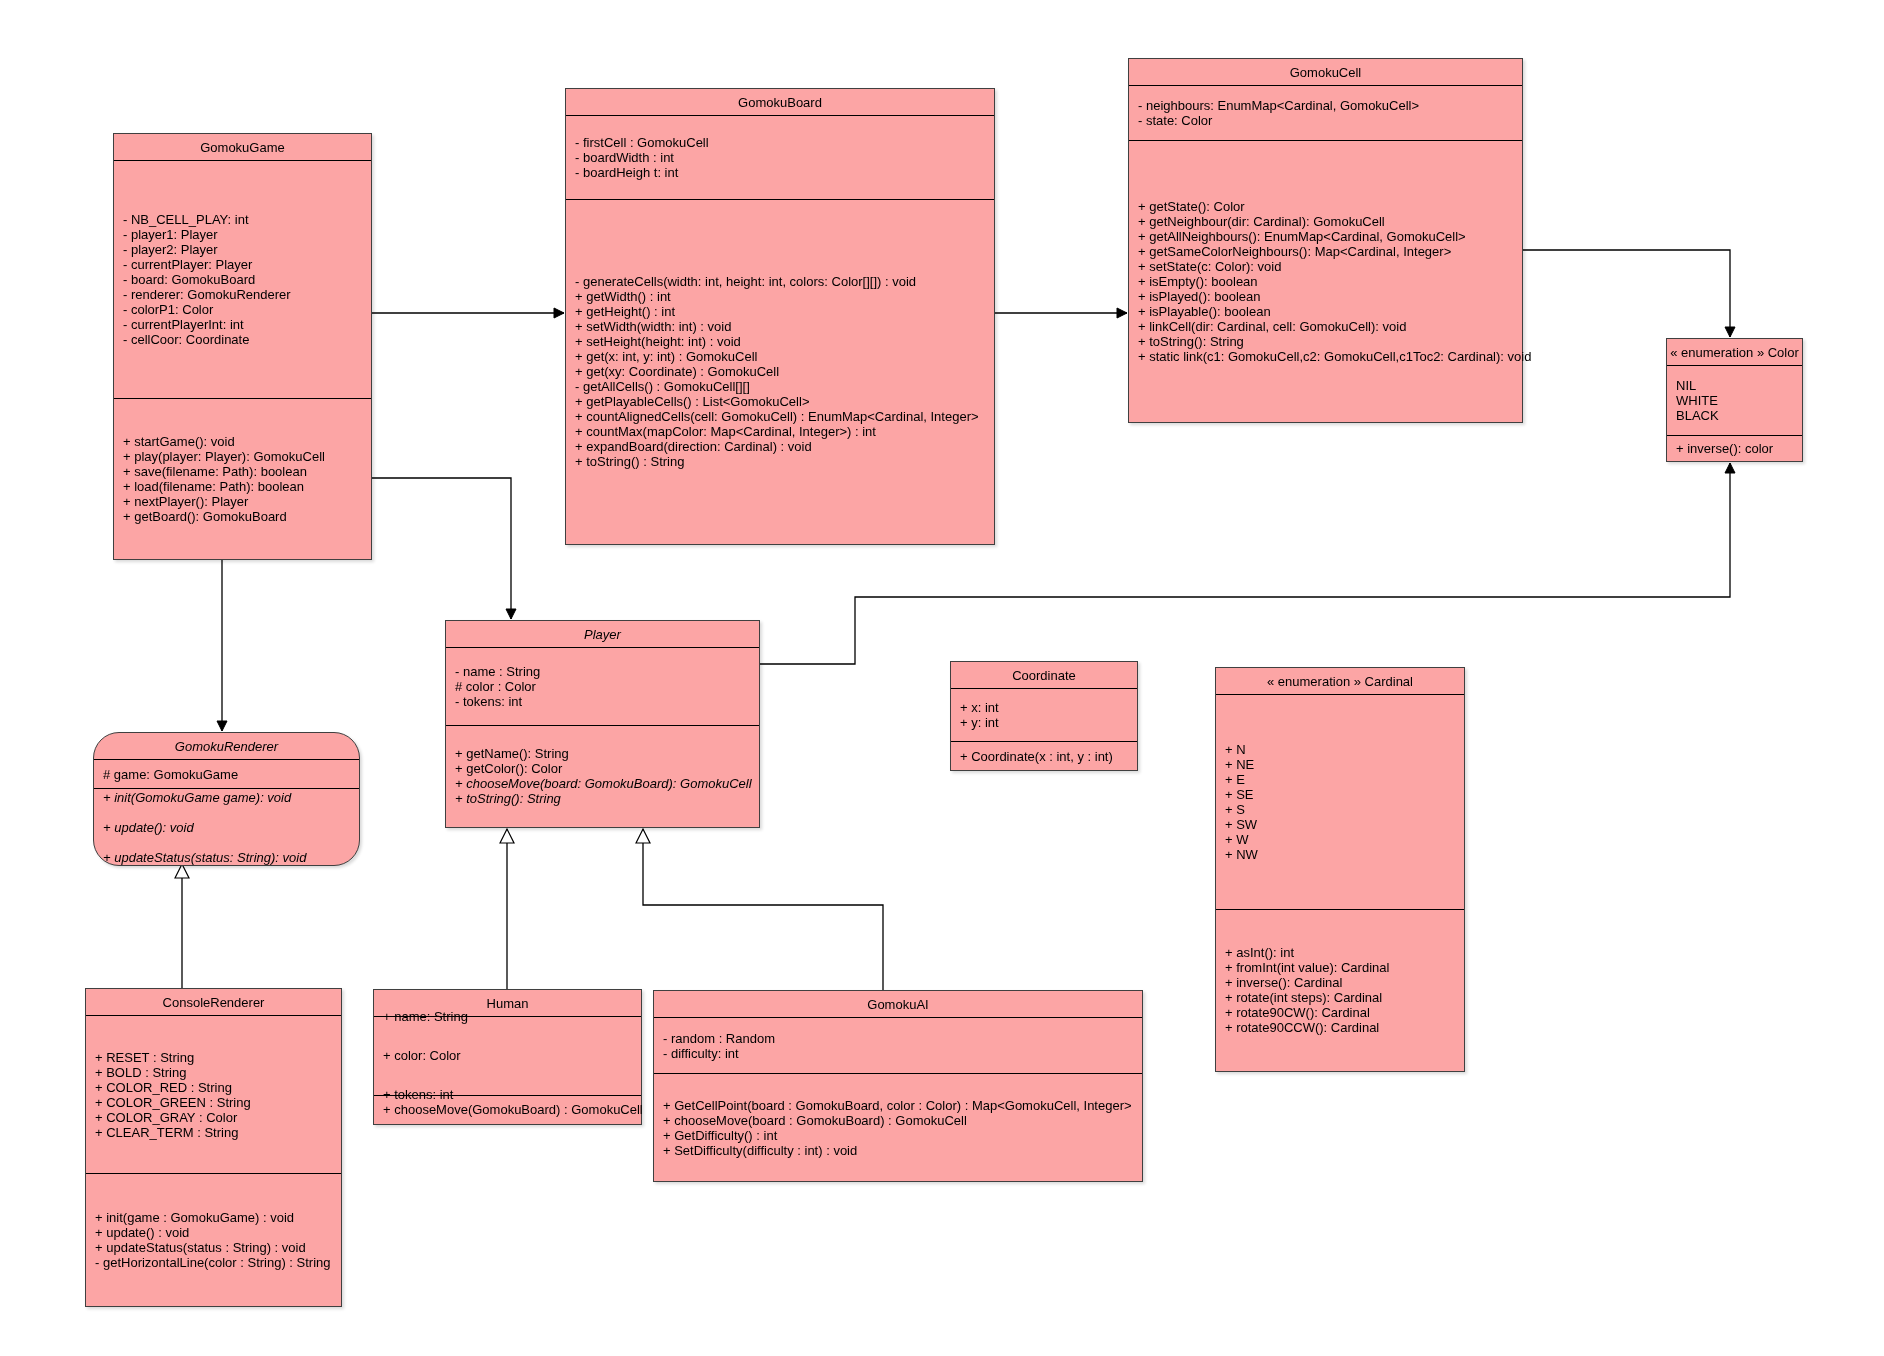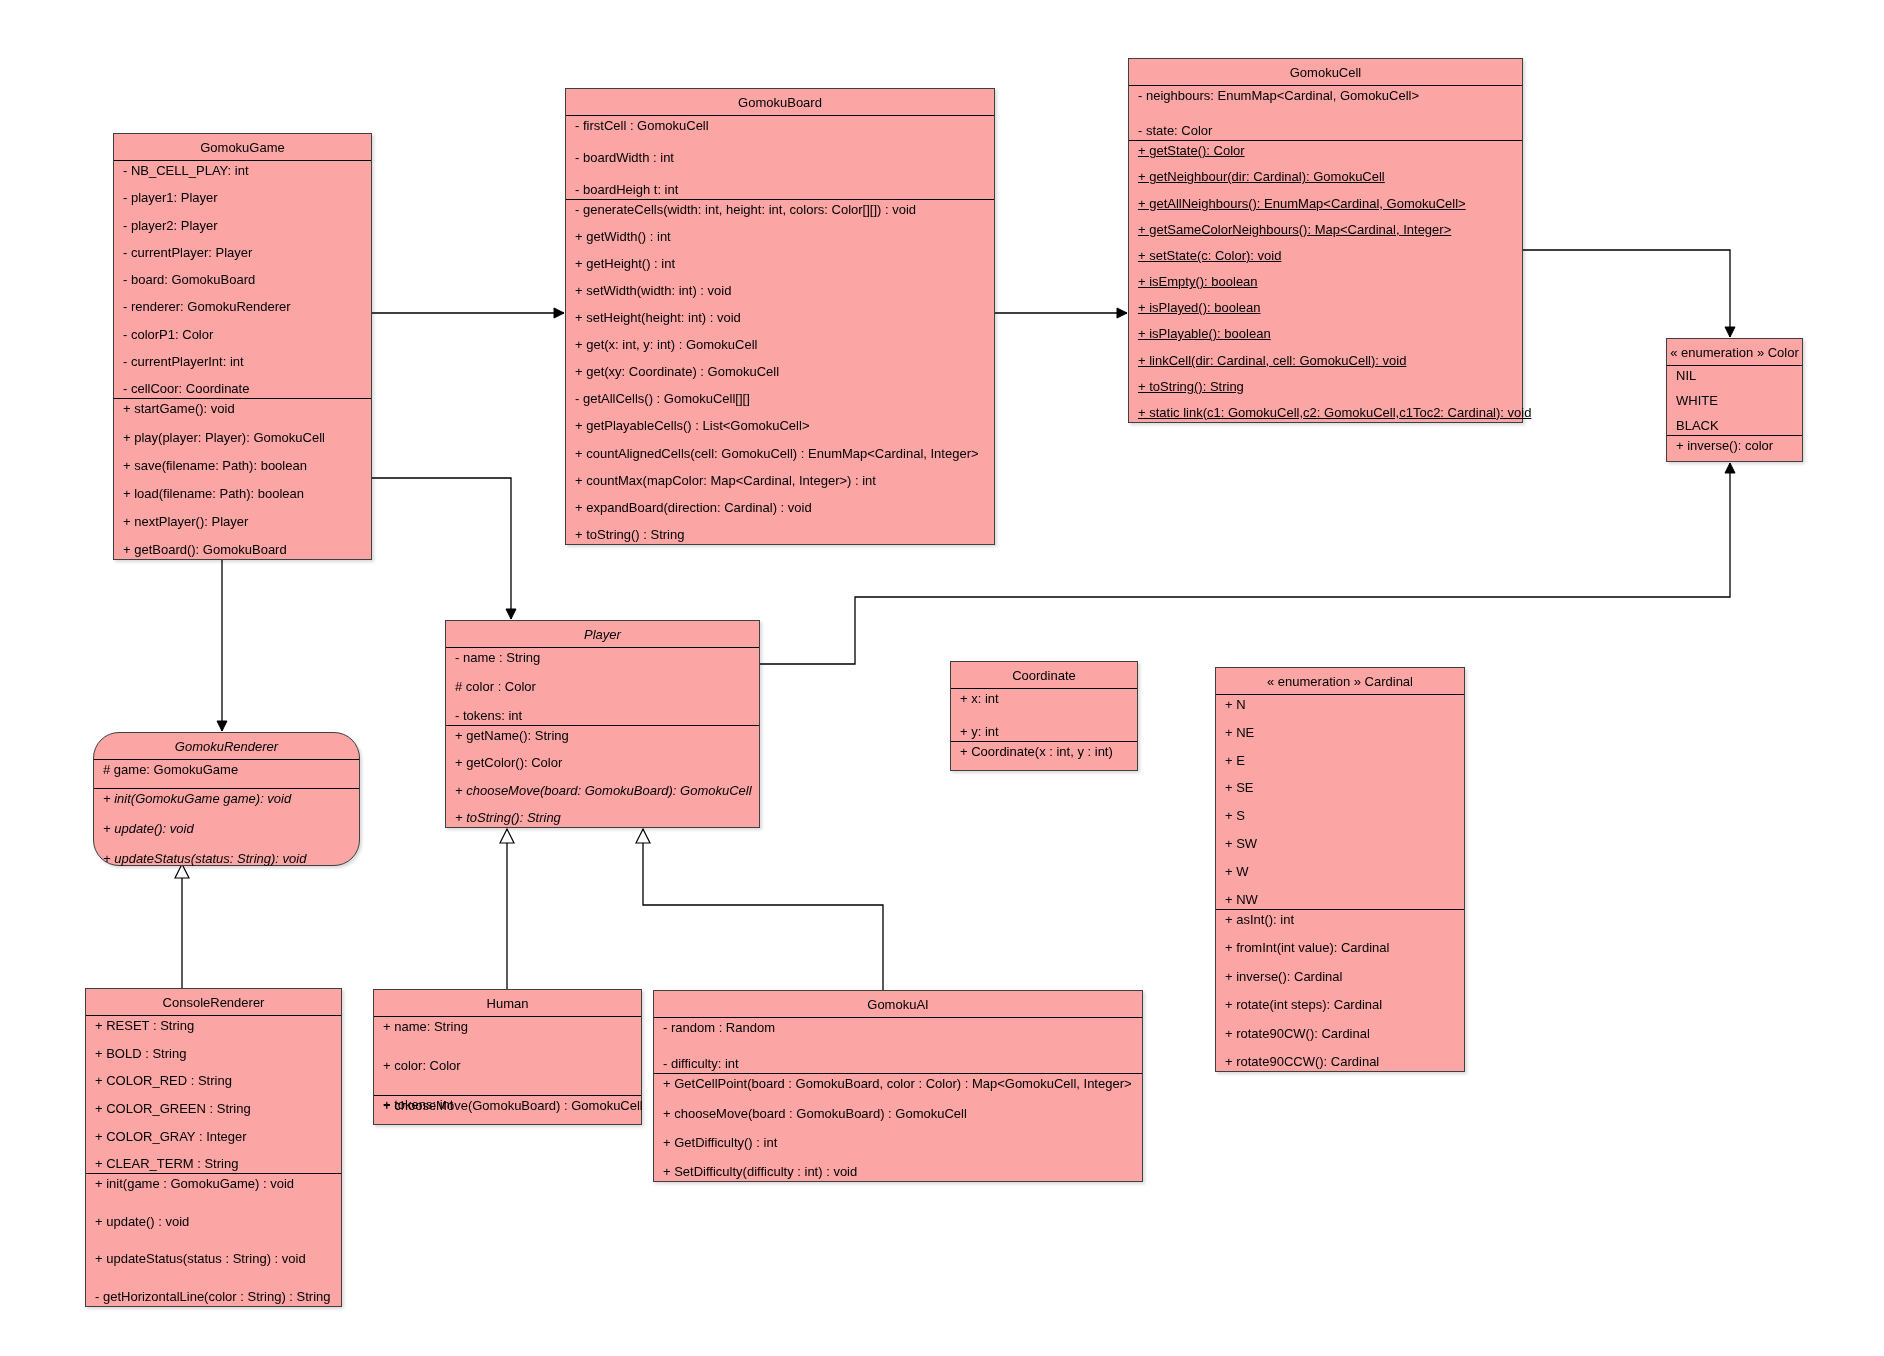--- a/index.html
+++ b/index.html
@@ -14,21 +14,21 @@
     box-shadow:2px 2px 3px rgba(0,0,0,0.15);
     display:flex;flex-direction:column;box-sizing:border-box;
     font-size:13px;line-height:15px;z-index:2;
   }
   .uml-title{
     flex:0 0 26px;display:flex;align-items:center;justify-content:center;
     white-space:nowrap;
   }
   .uml-sec{
     border-top:1px solid #000000;display:flex;flex-direction:column;
-    justify-content:space-between;padding:2px 0;min-height:0;flex-basis:0;
+    justify-content:center;padding:2px 0;min-height:0;flex-basis:0;
   }
   .uml-row{padding-left:9px;white-space:nowrap;overflow:visible;}
   .italic{font-style:italic;}
 </style>
 </head>
 <body>
 
 <div id="canvas">
   <svg id="edges" width="1884" height="1356" viewBox="0 0 1884 1356">
     <defs>
@@ -93,21 +93,21 @@
         <div class="uml-row">+ expandBoard(direction: Cardinal) : void</div>
         <div class="uml-row">+ toString() : String</div>
       </div>
     </div>
     <div class="uml" style="left: 1128px; top: 58px; width: 395px; height: 365px;">
       <div class="uml-title">GomokuCell</div>
       <div class="uml-sec" style="flex-grow: 2;">
         <div class="uml-row">- neighbours: EnumMap&lt;Cardinal, GomokuCell&gt;</div>
         <div class="uml-row">- state: Color</div>
       </div>
-      <div class="uml-sec" style="flex-grow: 11; text-decoration: underline;">
+      <div class="uml-sec" style="flex-grow: 11;">
         <div class="uml-row">+ getState(): Color</div>
         <div class="uml-row">+ getNeighbour(dir: Cardinal): GomokuCell</div>
         <div class="uml-row">+ getAllNeighbours(): EnumMap&lt;Cardinal, GomokuCell&gt;</div>
         <div class="uml-row">+ getSameColorNeighbours(): Map&lt;Cardinal, Integer&gt;</div>
         <div class="uml-row">+ setState(c: Color): void</div>
         <div class="uml-row">+ isEmpty(): boolean</div>
         <div class="uml-row">+ isPlayed(): boolean</div>
         <div class="uml-row">+ isPlayable(): boolean</div>
         <div class="uml-row">+ linkCell(dir: Cardinal, cell: GomokuCell): void</div>
         <div class="uml-row">+ toString(): String</div>
@@ -181,21 +181,21 @@
         <div class="uml-row italic">+ updateStatus(status: String): void</div>
       </div>
     </div>
     <div class="uml" style="left: 85px; top: 988px; width: 257px; height: 319px;">
       <div class="uml-title">ConsoleRenderer</div>
       <div class="uml-sec" style="flex-grow: 6;">
         <div class="uml-row">+ RESET : String</div>
         <div class="uml-row">+ BOLD : String</div>
         <div class="uml-row">+ COLOR_RED : String</div>
         <div class="uml-row">+ COLOR_GREEN : String</div>
-        <div class="uml-row">+ COLOR_GRAY : Integer</div>
+        <div class="uml-row">+ COLOR_GRAY : Color</div>
         <div class="uml-row">+ CLEAR_TERM : String</div>
       </div>
       <div class="uml-sec" style="flex-grow: 5;">
         <div class="uml-row">+ init(game : GomokuGame) : void</div>
         <div class="uml-row">+ update() : void</div>
         <div class="uml-row">+ updateStatus(status : String) : void</div>
         <div class="uml-row">- getHorizontalLine(color : String) : String</div>
       </div>
     </div>
     <div class="uml" style="left: 373px; top: 989px; width: 269px; height: 136px;">

